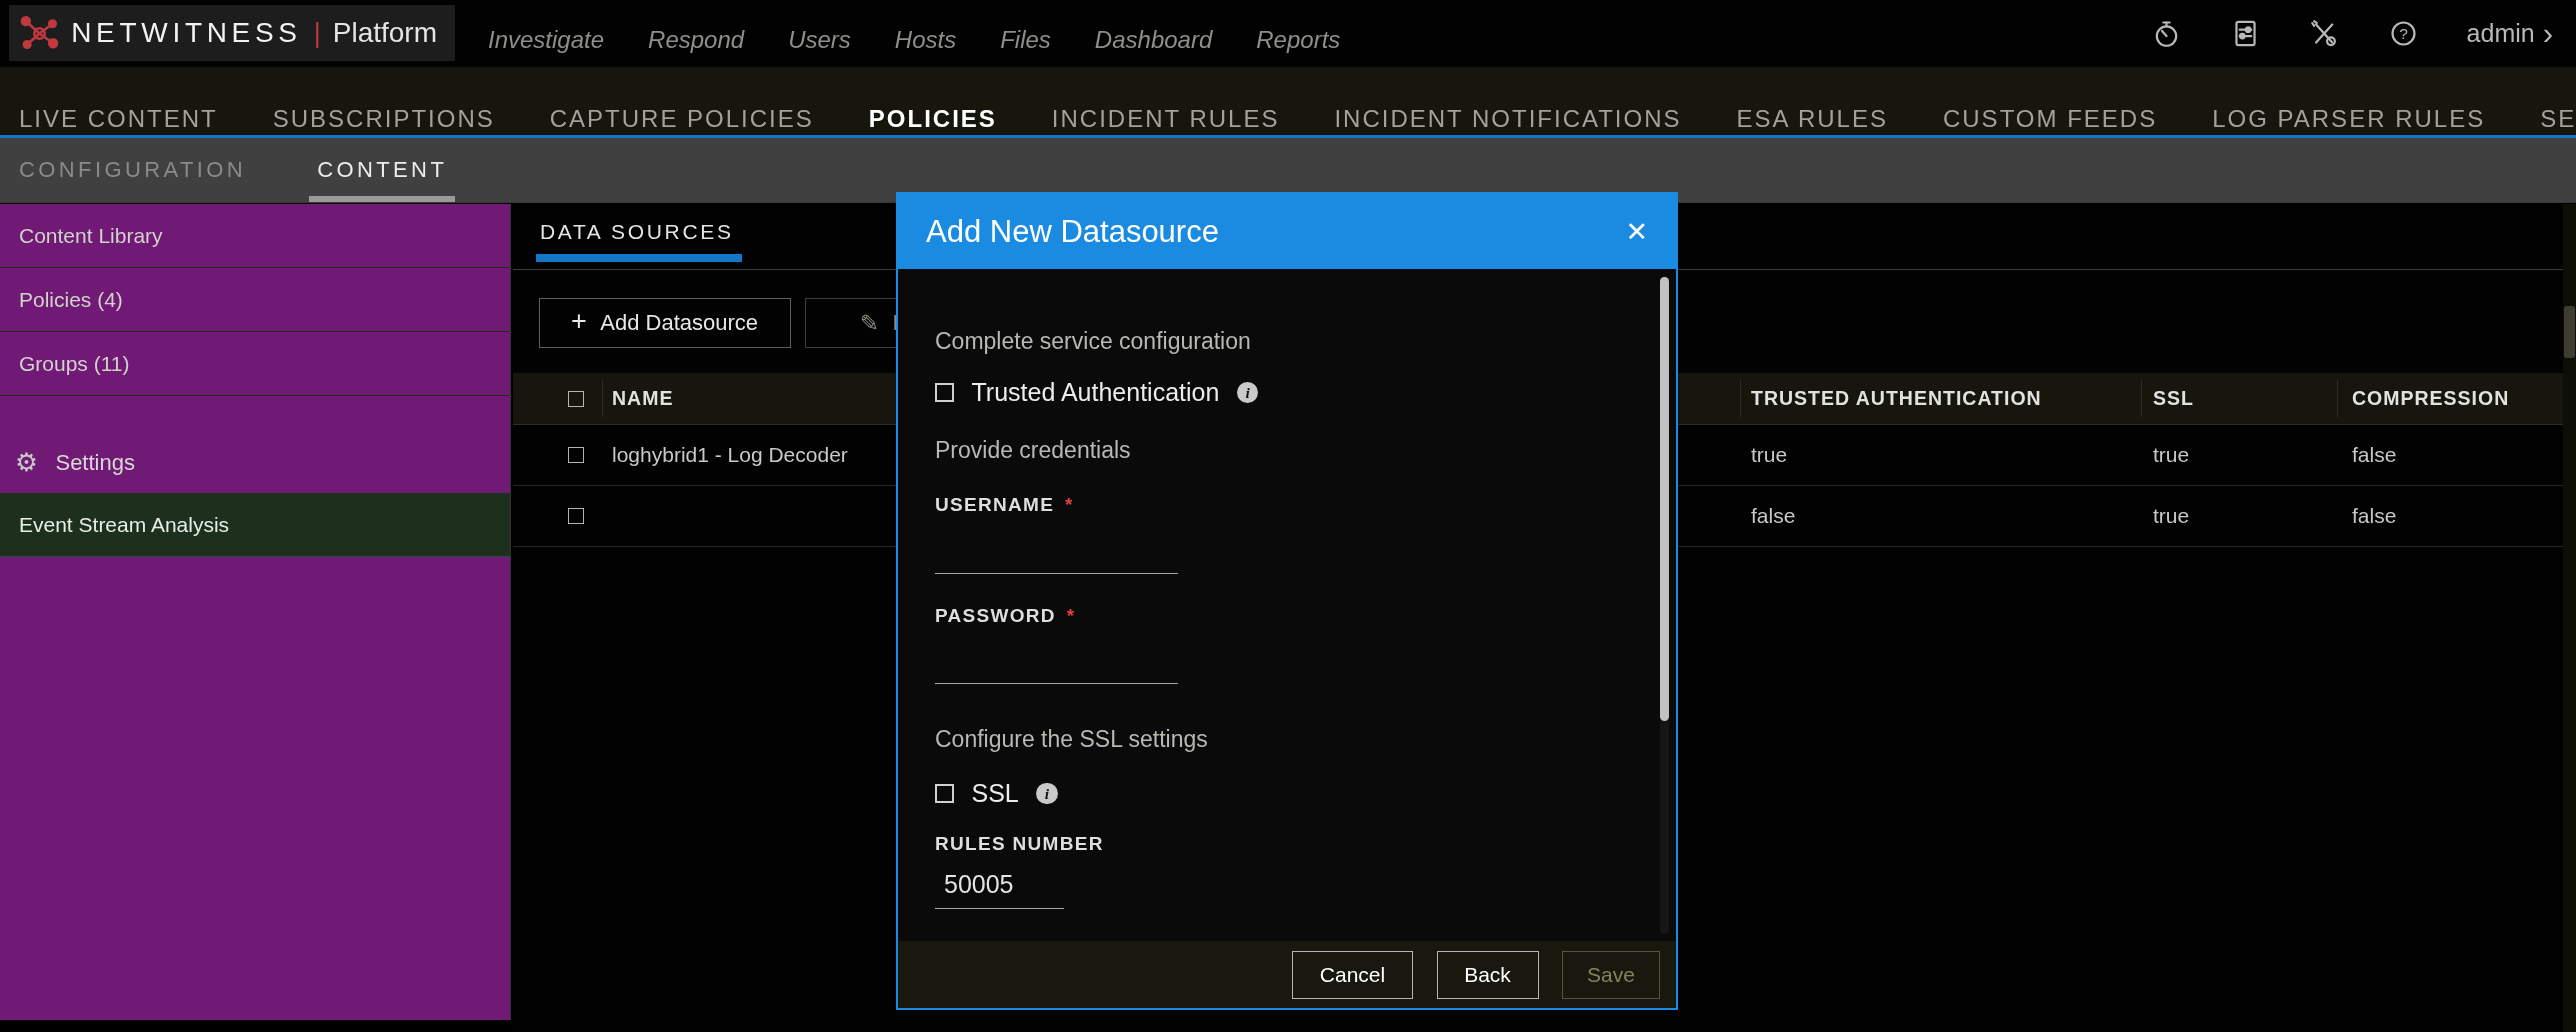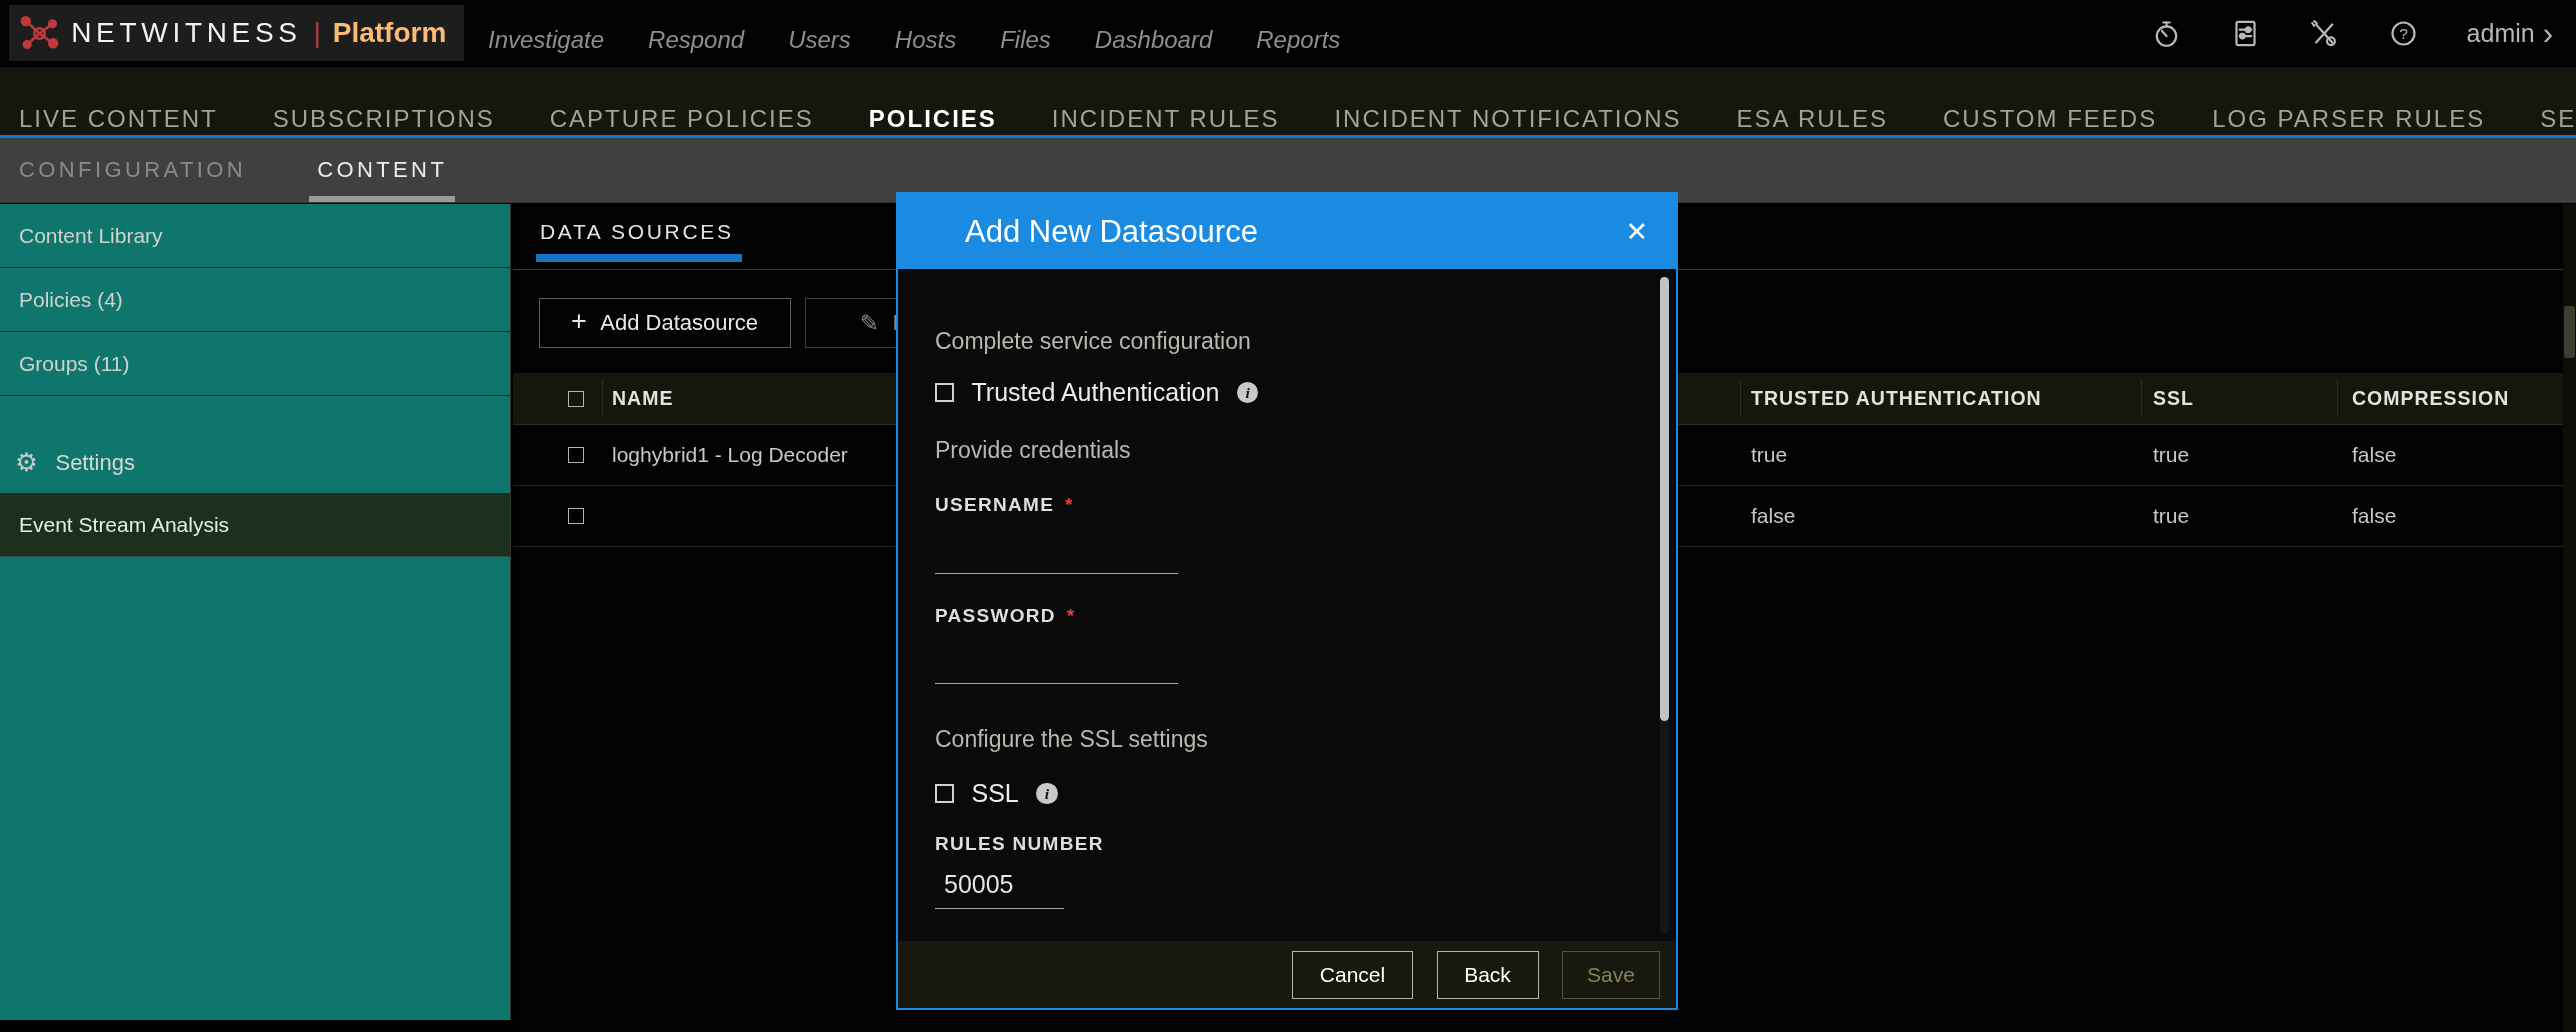--- a/index.html
+++ b/index.html
@@ -9,21 +9,21 @@
   *{box-sizing:border-box;margin:0;padding:0;font-family:"Liberation Sans",sans-serif;}
   html,body{background:#000;width:2576px;height:1032px;overflow:hidden;}
   .page{position:relative;width:2576px;height:1032px;background:#000;}
 
   
   .topbar{position:absolute;left:0;top:0;width:100%;height:67px;background:#020202;}
   .logo{position:absolute;left:9.4px;top:5.4px;height:56px;background:#1d1d1d;display:flex;align-items:center;gap:12px;padding:0 17.5px 0 10.8px;cursor:pointer;}
   .logo svg{width:39px;height:39px;}
   .logo-main{color:#f2f2f2;font-size:28px;letter-spacing:4.7px;font-weight:500;text-align:center;}
   .logo-sep{color:var(--red);font-size:27px;font-weight:300;}
-  .logo-product{color:#fdba74;font-size:28px;font-weight:700;}
+  .logo-product{color:#e5e5e5;font-size:28px;font-weight:400;}
   .topnav{position:absolute;left:488px;top:0;height:80px;display:flex;align-items:center;gap:44px;font-style:italic;}
   .topnav .item{color:var(--dim);font-size:24px;font-weight:300;cursor:pointer;}
   .topbar-right{position:absolute;right:23px;top:0;height:67px;display:flex;align-items:center;gap:48px;}
   .tb-icon{width:31px;height:31px;cursor:pointer;}
   .tb-icon svg{width:100%;height:100%;stroke:#b8b8b8;fill:none;stroke-width:3.4;stroke-linecap:round;}
   .user-menu{display:flex;align-items:center;gap:8px;color:#b8b8b8;font-size:25px;font-weight:300;cursor:pointer;}
   .user-menu .chev{font-size:31px;line-height:27px;}
 
   
   .nav2{position:absolute;left:0;top:67px;width:100%;height:71px;background:var(--olive-bg);border-bottom:3.4px solid var(--blue);display:flex;align-items:center;gap:55px;padding-left:19px;}
@@ -31,21 +31,21 @@
   .nav2 .item.active{color:#fff;font-weight:600;}
   .nav2 .item.active::after{content:"";position:absolute;left:-10.8px;right:-10.8px;bottom:-25px;height:9.4px;background:var(--blue);}
 
   
   .nav3{position:absolute;left:0;top:138px;width:100%;height:65px;background:#404040;border-bottom:1.3px solid #383838;display:flex;align-items:center;gap:71px;padding-left:19px;}
   .nav3 .item{position:relative;color:#8a8a8a;font-size:22px;letter-spacing:3.4px;height:100%;display:flex;align-items:center;cursor:pointer;}
   .nav3 .item.active{color:#ececec;}
   .nav3 .item.active::after{content:"";position:absolute;left:-8px;right:-8px;bottom:0;height:6px;background:#9a9a9a;}
 
   
-  .sidebar{position:absolute;left:0;top:204px;width:511px;bottom:12px;background:#0f766e;border-right:1.3px solid #333;}
+  .sidebar{position:absolute;left:0;top:204px;width:511px;bottom:12px;background:#701a75;border-right:1.3px solid #333;}
   .side-item{height:64px;display:flex;align-items:center;padding-left:19px;color:#d2d2cc;font-size:21px;font-weight:300;border-bottom:1.3px solid var(--sep);cursor:pointer;}
   .settings-head{margin-top:36px;height:61px;display:flex;align-items:center;gap:17.5px;padding-left:15px;color:#d8d8d4;font-size:22px;cursor:pointer;}
   .gear{font-size:25.6px;color:#c8c8c8;line-height:25.6px;}
   .side-item.selected{background:#1d2f1d;border-bottom:1.3px solid #2c4c48;color:#e6eee6;}
 
   
   .main{position:absolute;left:513px;top:204px;right:0;bottom:0;background:#020202;}
   .tab{position:absolute;left:25.6px;top:16px;color:#e4e4e2;font-size:21px;letter-spacing:2.7px;padding:0 4px 17.5px 1.3px;cursor:pointer;}
   .tab::after{content:"";position:absolute;left:-2.7px;right:-4px;bottom:0;height:7.4px;background:var(--blue);}
   .main-divider{position:absolute;left:0;top:65px;right:0;height:1.3px;background:#3a3a3a;}
@@ -67,21 +67,21 @@
   .col-ta{left:1238px;} .col-ssl{left:1640px;} .col-comp{left:1839px;}
   .vl-1{left:89px;} .vl-2{left:1227px;} .vl-3{left:1628px;} .vl-4{left:1824px;}
 
   
   .page-scroll{position:absolute;right:0;top:204px;width:13.5px;bottom:0;background:#0e0e09;}
   .page-scroll .thumb{position:absolute;left:1.3px;right:1.3px;top:102px;height:52px;background:#3c3c30;border-radius:2.7px;}
 
   
   .modal{position:absolute;left:896px;top:192px;width:782px;height:818px;border:2px solid var(--modal-blue);background:#0a0a0a;z-index:20;display:flex;flex-direction:column;}
   .modal-header{height:75px;background:var(--modal-blue);display:flex;align-items:center;padding:0 28px;flex:none;}
-  .modal-title{color:#fff;font-size:31px;font-weight:300;margin-left:39px;}
+  .modal-title{color:#fff;font-size:31px;font-weight:300;}
   .modal-close{margin-left:auto;color:#fff;font-size:27px;font-weight:300;cursor:pointer;}
   .modal-body{position:relative;flex:1;}
   .m-section{position:absolute;left:37px;color:#b9b9b2;font-size:23px;font-weight:300;}
   .m-check-row{position:absolute;left:37px;display:flex;align-items:center;gap:17.5px;}
   .m-cbx{width:19px;height:19px;border:2px solid #d0d0d0;background:transparent;cursor:pointer;}
   .m-check-label{color:#ececea;font-size:25px;font-weight:300;}
   .info-icon{width:21.5px;height:21.5px;border-radius:50%;background:#c9c9c9;color:#141414;font-size:15.5px;font-weight:700;font-style:italic;display:flex;align-items:center;justify-content:center;font-family:"Liberation Serif",serif;cursor:pointer;}
   .m-label{position:absolute;left:37px;color:#dedede;font-size:19px;font-weight:700;letter-spacing:1.3px;display:flex;gap:10.8px;}
   .m-label .req{color:#e04040;font-size:19px;font-weight:700;}
   .m-underline{position:absolute;left:37px;height:1.3px;background:#a8a8a6;}

